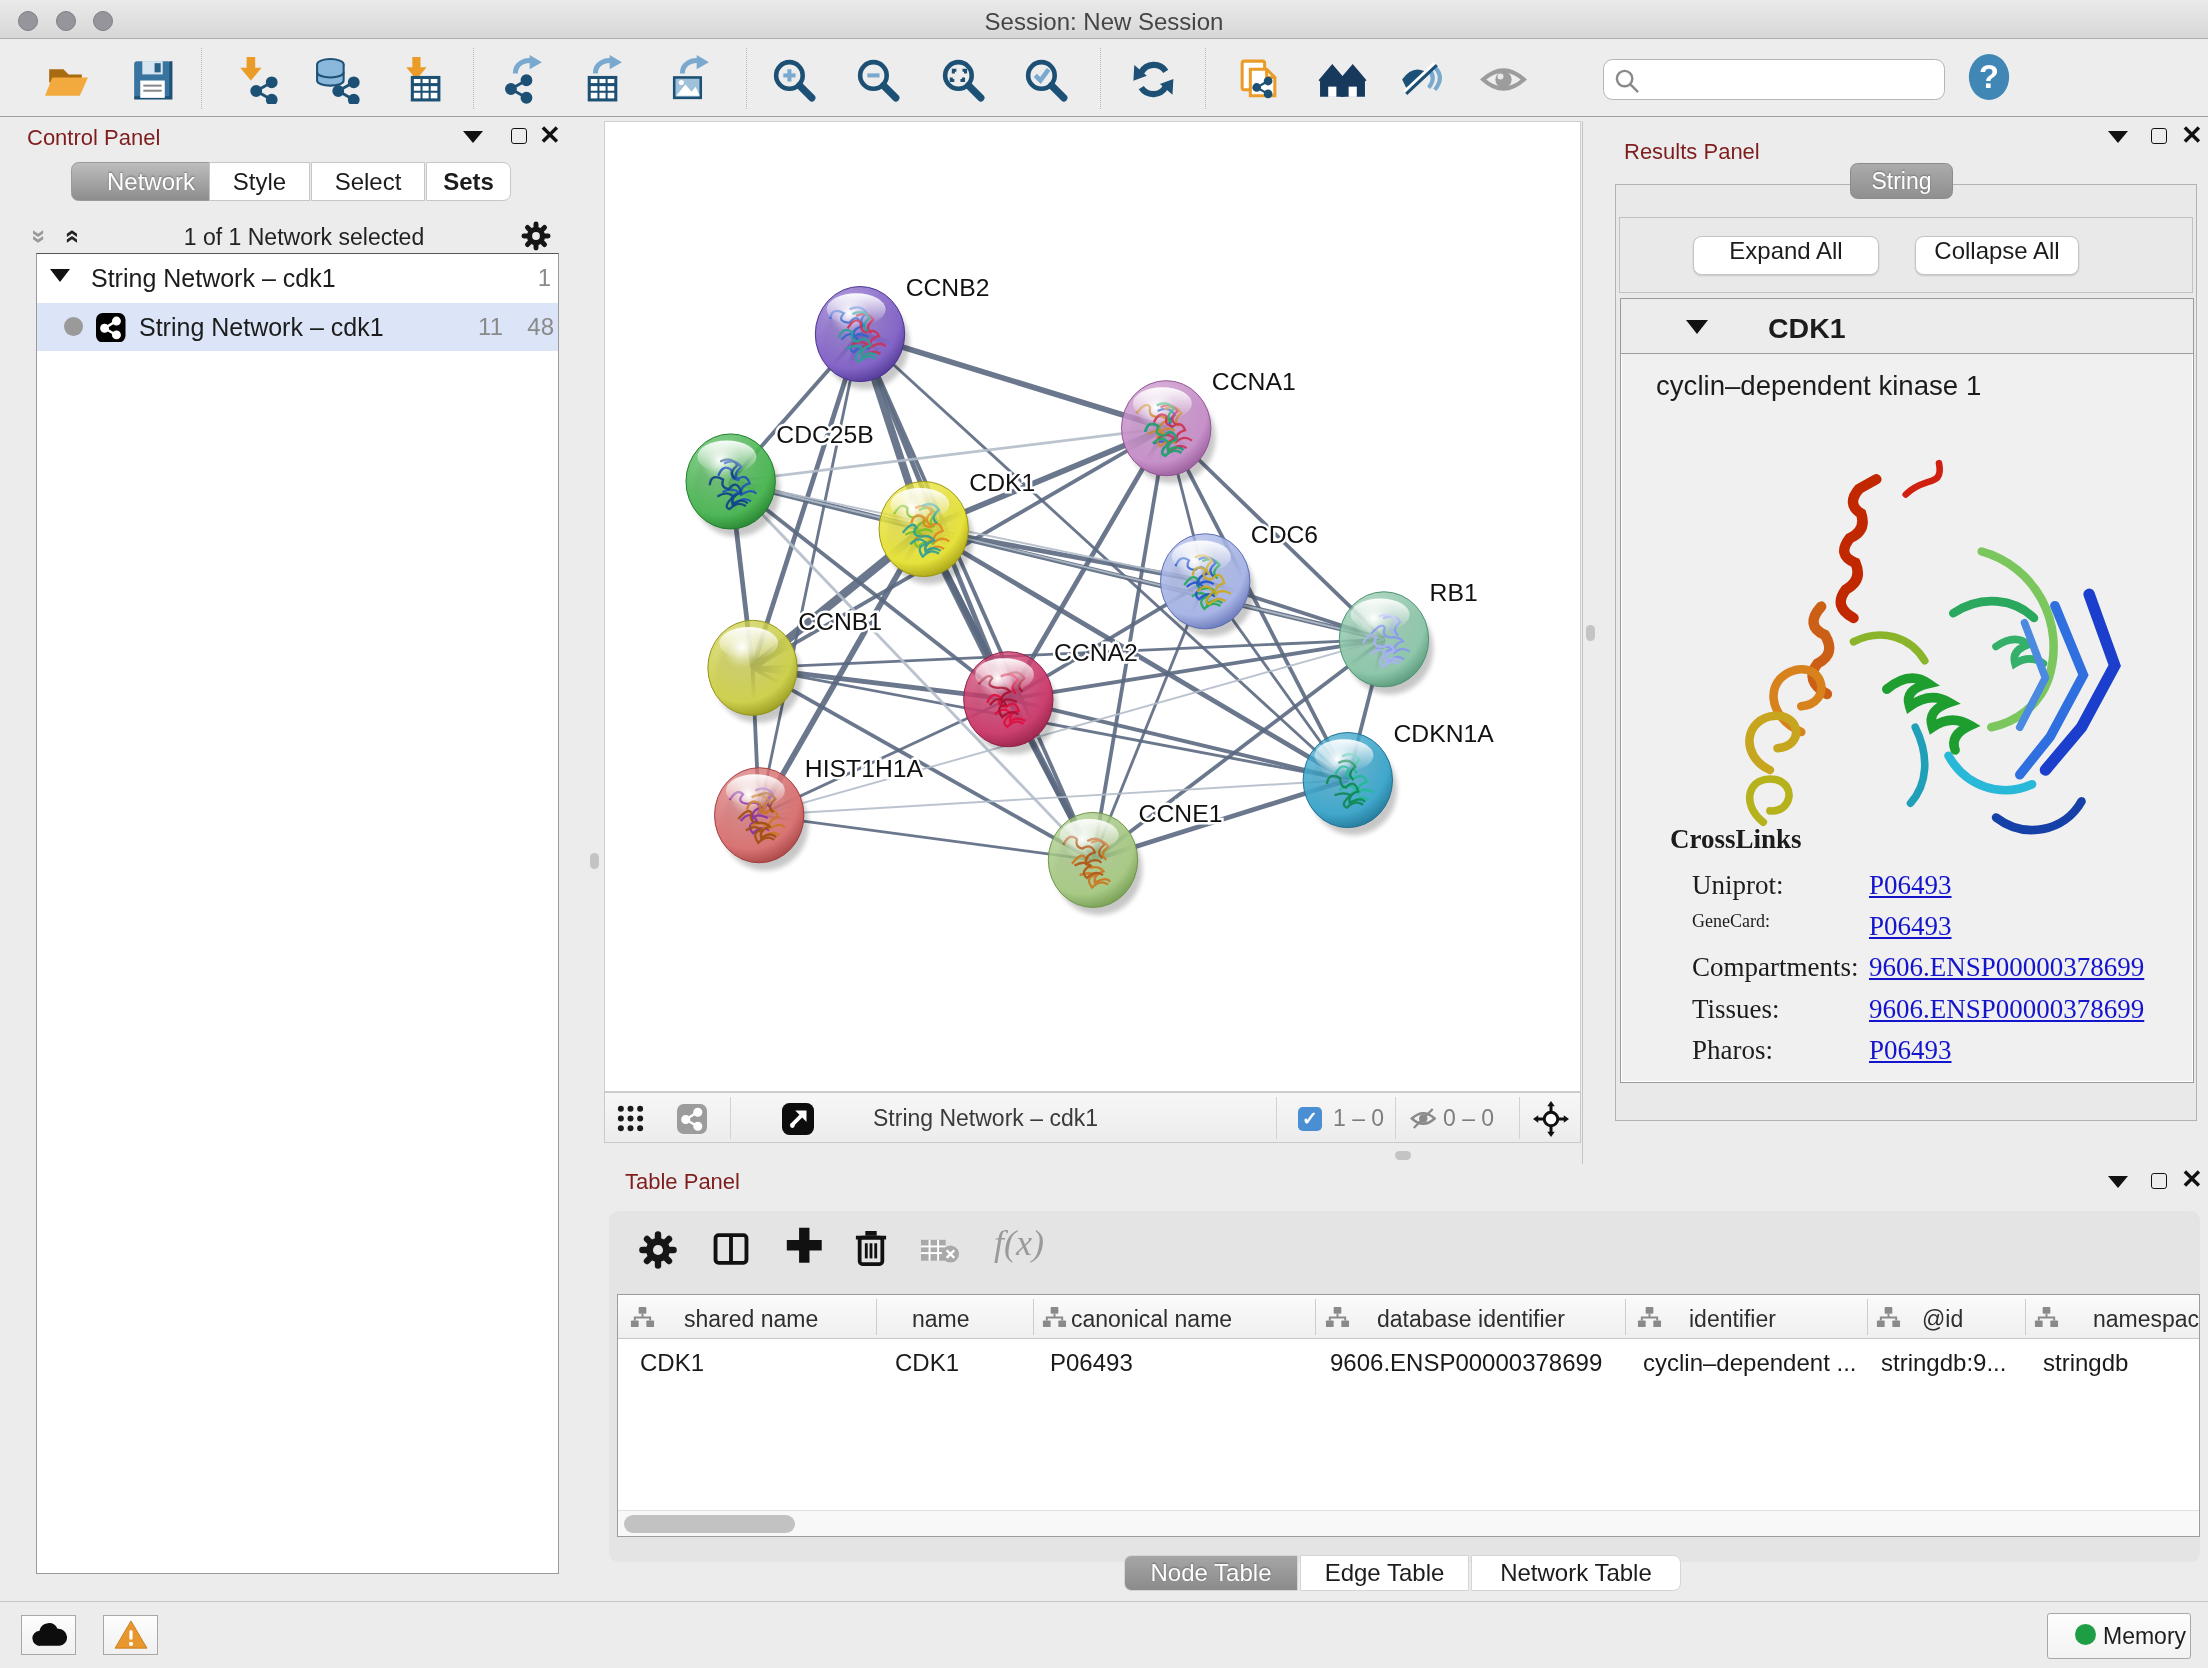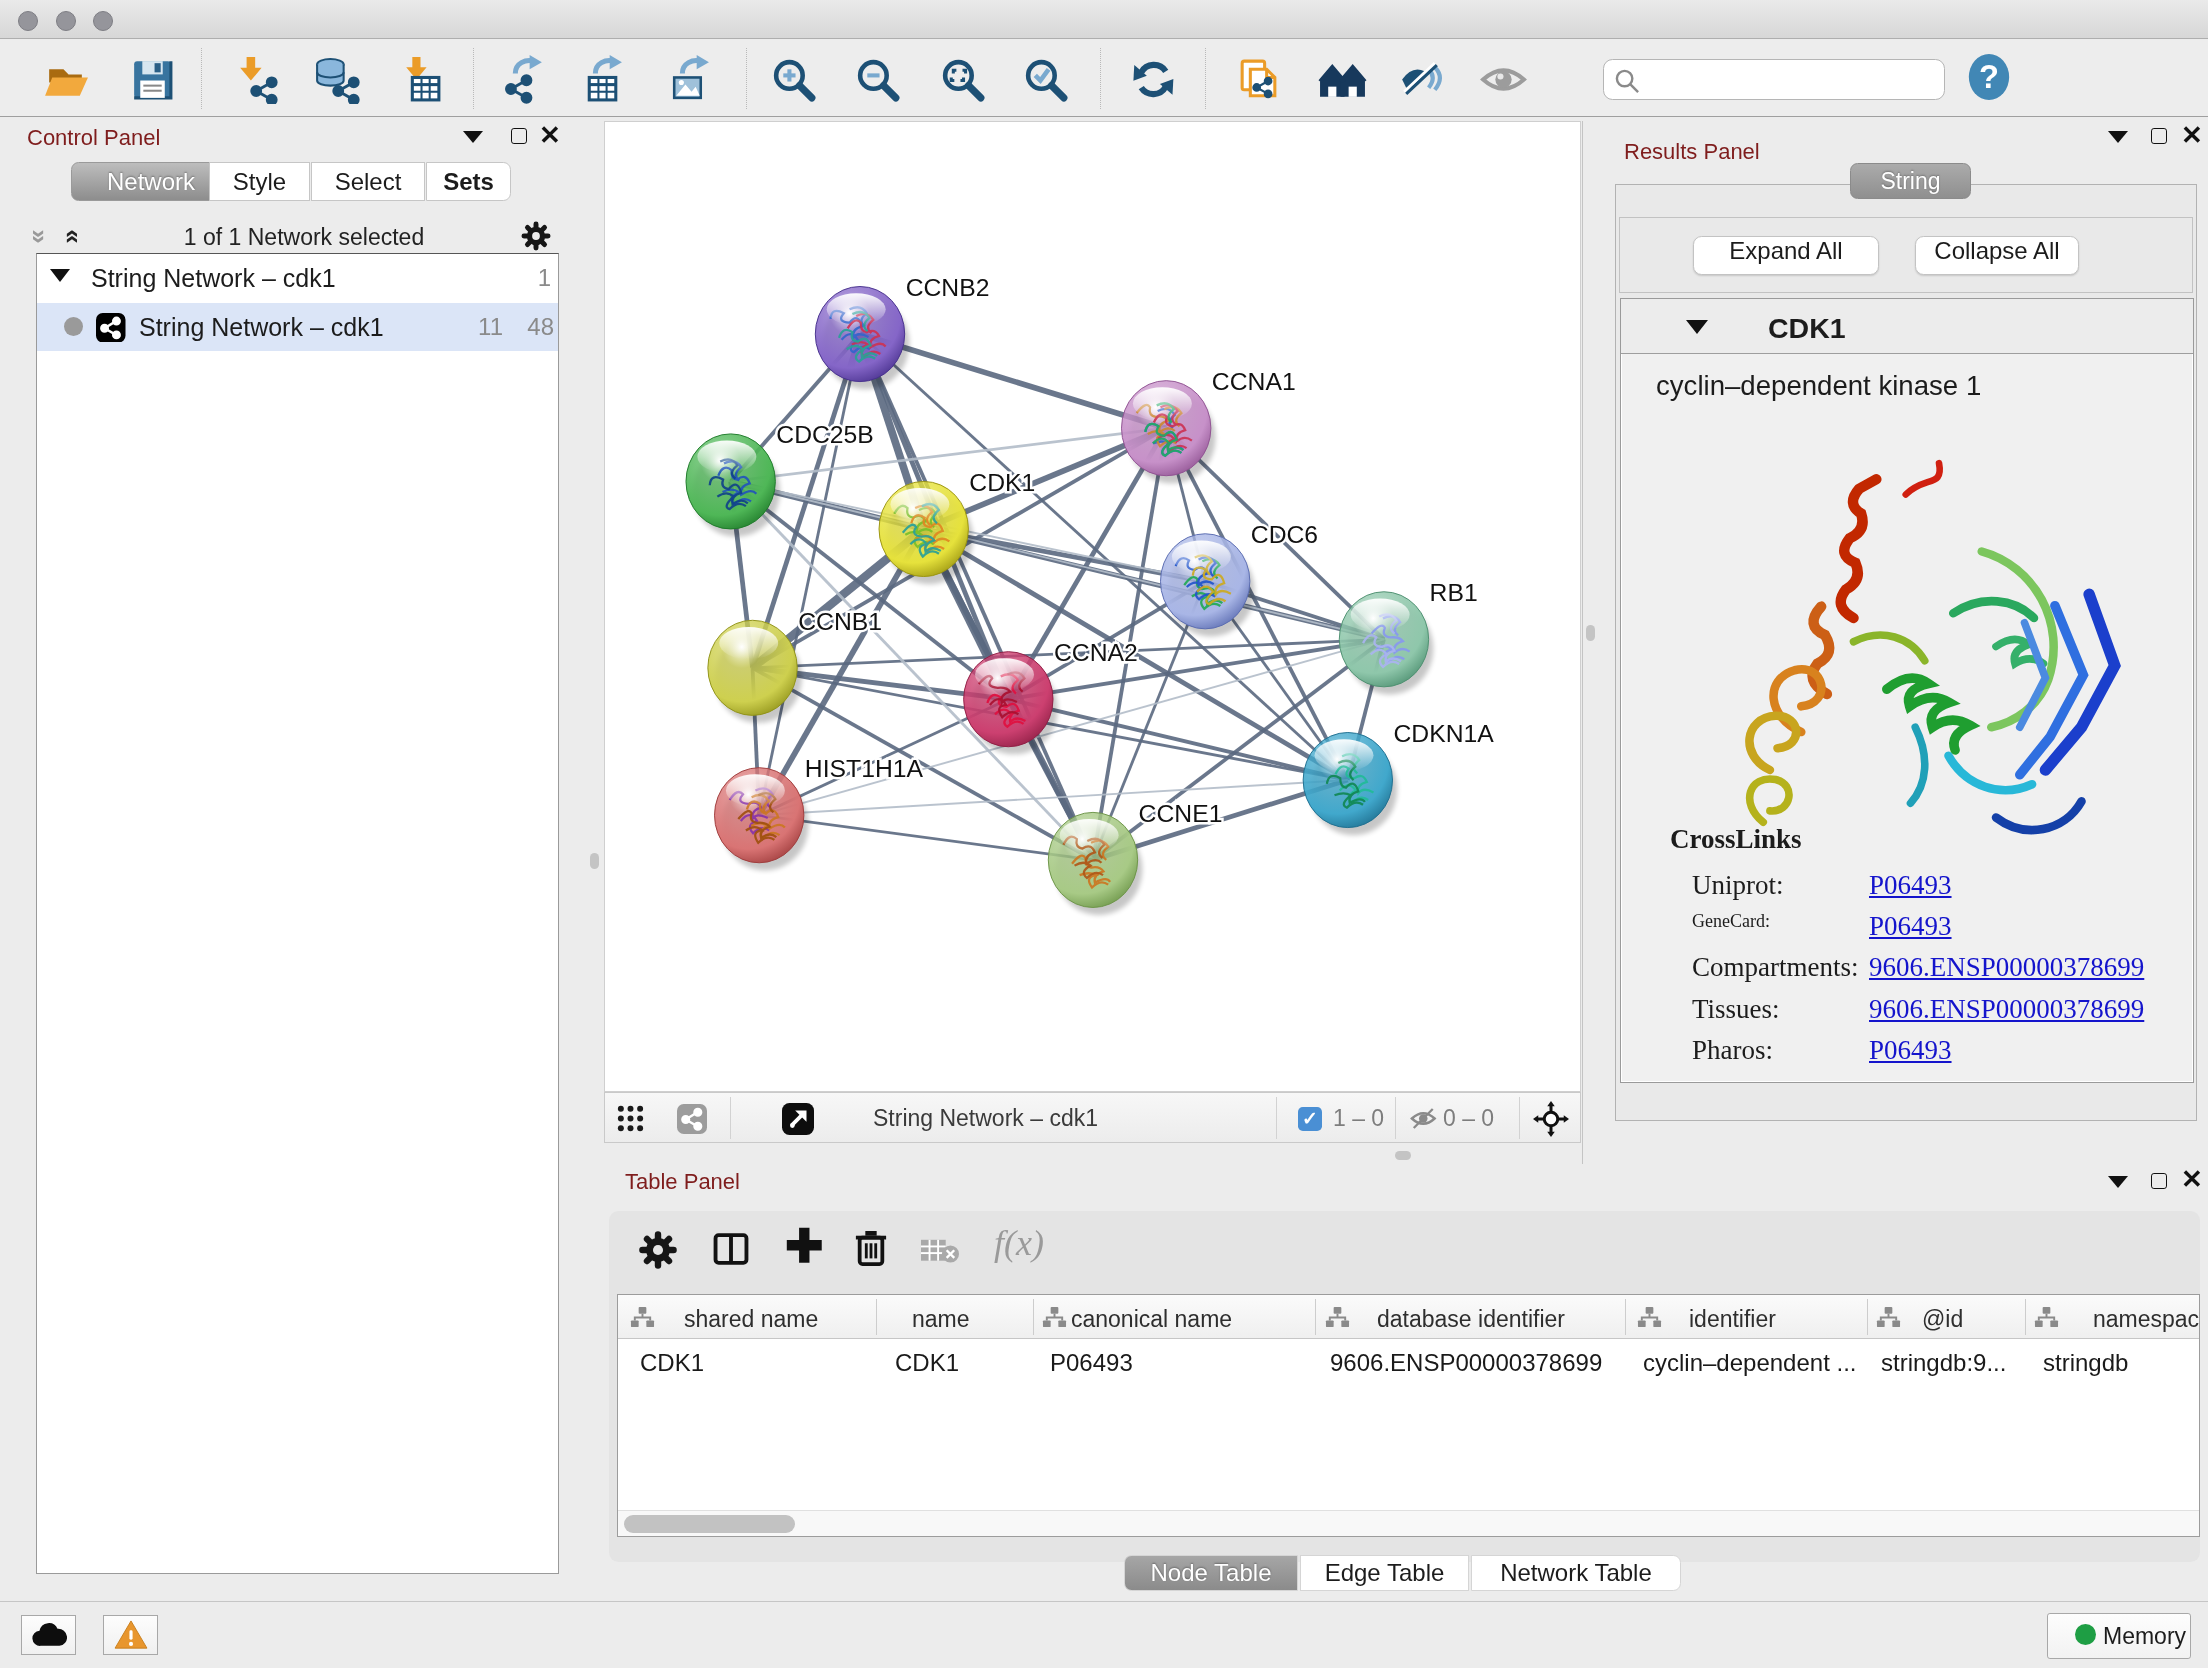--- a/index.html
+++ b/index.html
@@ -25,21 +25,21 @@
 .tree-count{color:#8a8a8a}
 #cp-row2{background:#dbe5f7}
 
 #net-canvas{left:604px;top:121px;width:977px;height:971px;background:#fff;border:1px solid #cfcfcf}
 #net-toolbar{left:604px;top:1092px;width:977px;height:51px;background:linear-gradient(#f7f7f7,#ececec);border:1px solid #c9c9c9}
 .ntsep{position:absolute;top:3.8px;height:42px;width:0;border-left:1px solid #d2d2d2}
 .nttxt{font-size:23px;color:#3a3a3a}
 .graytxt{color:#7d7d7d}
 
 #rp-outer{left:1615px;top:184px;width:582px;height:937px;background:#e9e9e9;border:1px solid #b2b2b2}
-#rp-string-tab{left:1850px;top:163px;width:121px;height:36px;background:linear-gradient(#ababab,#8f8f8f);border:1px solid #8b8b8b;border-radius:7.6px;color:#fff;font-size:23px;text-align:center;line-height:34px;text-shadow:0 -1px 1.9px rgba(0,0,0,.3)}
+#rp-string-tab{left:1850px;top:163px;width:103px;height:36px;background:linear-gradient(#ababab,#8f8f8f);border:1px solid #8b8b8b;border-radius:7.6px;color:#fff;font-size:23px;text-align:center;line-height:34px;text-shadow:0 -1px 1.9px rgba(0,0,0,.3)}
 #rp-btnbox{left:1619px;top:217px;width:574px;height:76px;border:1px solid #c2c2c2}
 .rp-btn{top:236px;height:39px;background:#fff;border:1px solid #c3c3c3;border-radius:8.6px;font-size:24px;text-align:center;box-shadow:0 1px 1.9px rgba(0,0,0,.15)}
 #rp-list{left:1620px;top:298px;width:574px;height:785px;background:#f0f0f0;border:1.9px solid #9a9a9a;box-shadow:inset 0 0 0 1px #fff}
 #rp-entry-hd{left:0;top:0;width:100%;height:55px;background:#ececec;border-bottom:1px solid #9e9e9e}
 .serif{font-family:"Liberation Serif",serif}
 .xlink{color:#1414cc;text-decoration:underline}
 
 #tp-box{left:609px;top:1211px;width:1591px;height:351px;background:#e4e4e4;border-radius:9.5px}
 #tbl{left:617px;top:1294px;width:1583px;height:243px;background:#fff;border:1.9px solid #9c9c9c}
 #tbl-header{position:absolute;left:0;top:0;width:100%;height:44px;background:linear-gradient(#fbfbfb,#efefef);border-bottom:1px solid #c6c6c6}
@@ -57,20 +57,21 @@
 .dot{display:inline-block;width:21px;height:21px;border-radius:50%;background:#1e9e44}
 .handle{position:absolute;background:#c4c4c4;border-radius:7.6px}
 </style>
 </head>
 <body>
 
 <div id="titlebar" class="abs">
   <div class="light abs" style="left:18px"></div>
   <div class="light abs" style="left:56px"></div>
   <div class="light abs" style="left:93px"></div>
+  <div id="window-title" class="abs">Session: New Session</div>
 </div>
 
 <div id="toolbar" class="abs">
   <div id="tb-icons">
       <div class="abs tbicon" style="left:41px"><svg width="49" height="49" viewBox="0 0 48 48">
           <path d="M8 14 h14 l5 5 h13 v8 H8 z" fill="#a96b10"></path>
           <path d="M4 40 L11 22 H46 L38 40 z" fill="#f2a93d"></path>
         </svg></div>
       <div class="abs tbicon" style="left:127px"><svg width="49" height="49" viewBox="0 0 48 48">
           <rect x="7" y="6" width="36" height="36" rx="3" fill="#38749f"></rect>

